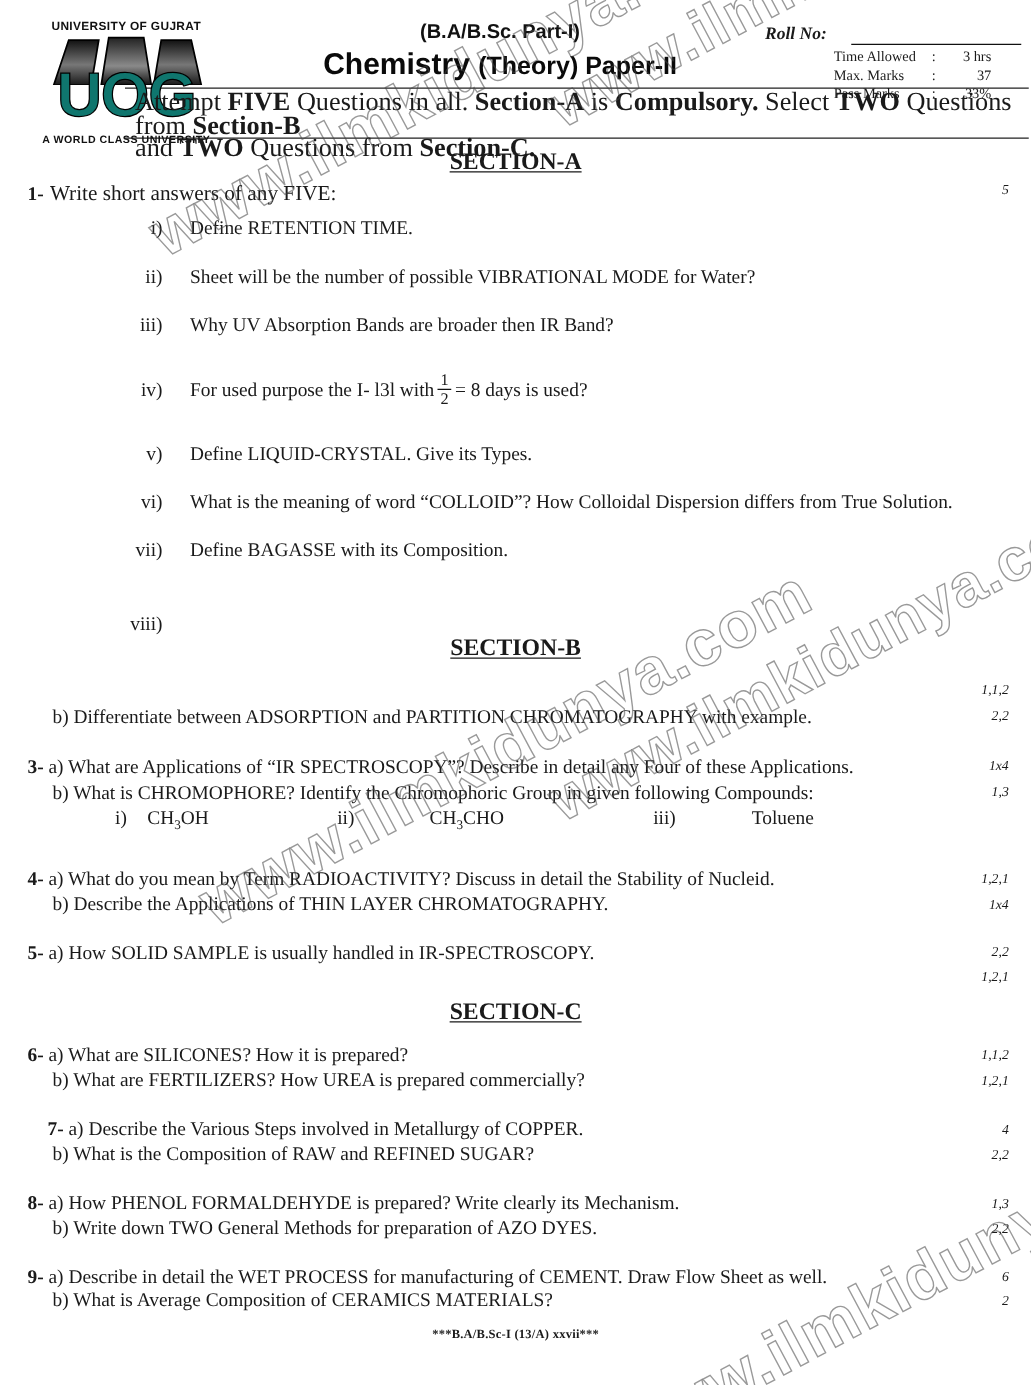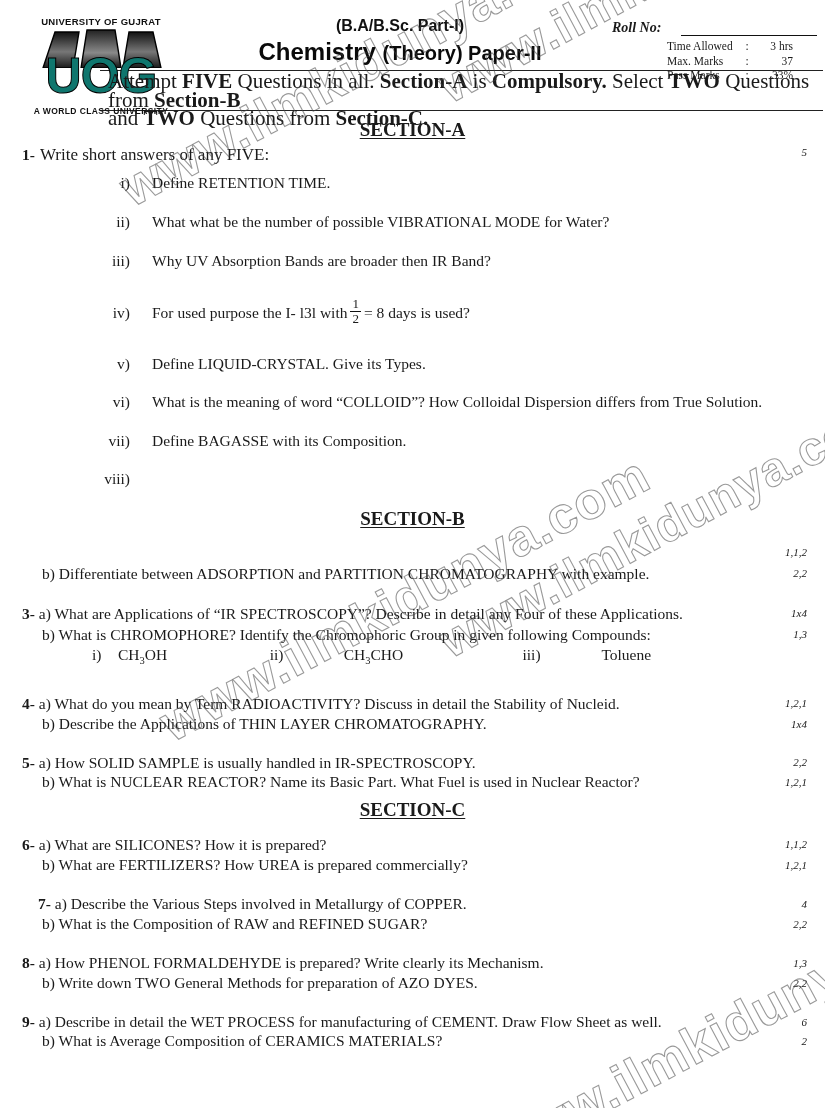--- a/index.html
+++ b/index.html
@@ -346,21 +346,21 @@
     <span class="q-text" style="margin-left:5px;">Write short answers of any FIVE:</span>
   </div>
   <div class="marks" style="top:146px;">5</div>
 
   <div class="sub-item" style="left:106px; top:173px;">
     <span class="sub-rom">i)</span>
     <span class="sub-txt">Define RETENTION TIME.</span>
   </div>
   <div class="sub-item" style="left:106px; top:212px;">
     <span class="sub-rom">ii)</span>
-    <span class="sub-txt">What what be the number of possible VIBRATIONAL MODE for Water?</span>
+    <span class="sub-txt">Sheet will be the number of possible VIBRATIONAL MODE for Water?</span>
   </div>
   <div class="sub-item" style="left:106px; top:251px;">
     <span class="sub-rom">iii)</span>
     <span class="sub-txt">Why UV Absorption Bands are broader then IR Band?</span>
   </div>
 
   <div class="sub-item" style="left:106px; top:298px; align-items:center;font-family:Liberation Serif, serif;">
     <span class="sub-rom">iv)</span>
     <span class="sub-txt">For used purpose the I- l3l with</span>
     <span class="frac">
@@ -375,21 +375,21 @@
     <span class="sub-txt">Define LIQUID-CRYSTAL. Give its Types.</span>
   </div>
   <div class="sub-item" style="left:106px; top:392px;">
     <span class="sub-rom">vi)</span>
     <span class="sub-txt">What is the meaning of word “COLLOID”? How Colloidal Dispersion differs from True Solution.</span>
   </div>
   <div class="sub-item" style="left:106px; top:431px;">
     <span class="sub-rom">vii)</span>
     <span class="sub-txt">Define BAGASSE with its Composition.</span>
   </div>
-  <div class="sub-item" style="left:100px; top:469px;">
+  <div class="sub-item" style="left:100px; top:490px;">
     <span class="sub-rom" style="width:52px;">viii)</span>
   </div>
 
   <div class="section-head" id="sec-b-head">SECTION-B</div>
 
   <div class="marks" style="top:546px;">1,1,2</div>
   <div class="ab-line" style="left:42px; top:564px;">
     <span>b)</span>
     <span>Differentiate between ADSORPTION and PARTITION CHROMATOGRAPHY with example.</span>
   </div>
@@ -427,24 +427,20 @@
     <span>Describe the Applications of THIN LAYER CHROMATOGRAPHY.</span>
   </div>
   <div class="marks" style="top:718px;">1x4</div>
 
   <div class="ab-line" style="left:22px; top:753px;">
     <span class="q-num">5-</span>
     <span>a)</span>
     <span>How SOLID SAMPLE is usually handled in IR-SPECTROSCOPY.</span>
   </div>
   <div class="marks" style="top:756px;">2,2</div>
-  <div class="ab-line" style="left:42px; top:772px;">
-    <span>b)</span>
-    <span>What is NUCLEAR REACTOR? Name its Basic Part. What Fuel is used in Nuclear Reactor?</span>
-  </div>
   <div class="marks" style="top:776px;">1,2,1</div>
 
   <div class="section-head" id="sec-c-head">SECTION-C</div>
 
   <div class="ab-line" style="left:22px; top:835px;">
     <span class="q-num">6-</span>
     <span>a)</span>
     <span>What are SILICONES? How it is prepared?</span>
   </div>
   <div class="marks" style="top:838px;">1,1,2</div>
@@ -483,20 +479,21 @@
     <span>a)</span>
     <span>Describe in detail the WET PROCESS for manufacturing of CEMENT. Draw Flow Sheet as well.</span>
   </div>
   <div class="marks" style="top:1016px;">6</div>
   <div class="ab-line" style="left:42px; top:1031px;">
     <span>b)</span>
     <span>What is Average Composition of CERAMICS MATERIALS?</span>
   </div>
   <div class="marks" style="top:1035px;">2</div>
 
+  <div class="footer-note">***B.A/B.Sc-I (13/A) xxvii***</div>
 
   <div id="watermarks">
     <div class="wm" style="left:110px; top:165px; font-size:52px; transform:rotate(-28deg);">www.ilmkidunya.com</div>
     <div class="wm" style="left:150px; top:700px; font-size:52px; transform:rotate(-28deg);">www.ilmkidunya.com</div>
     <div class="wm" style="left:430px; top:65px; font-size:48px; transform:rotate(-28deg);">www.ilmkidunya.com</div>
     <div class="wm" style="left:430px; top:620px; font-size:48px; transform:rotate(-28deg);">www.ilmkidunya.com</div>
     <div class="wm" style="left:480px; top:1125px; font-size:52px; transform:rotate(-28deg);">www.ilmkidunya.com</div>
   </div>
 
 </div>

